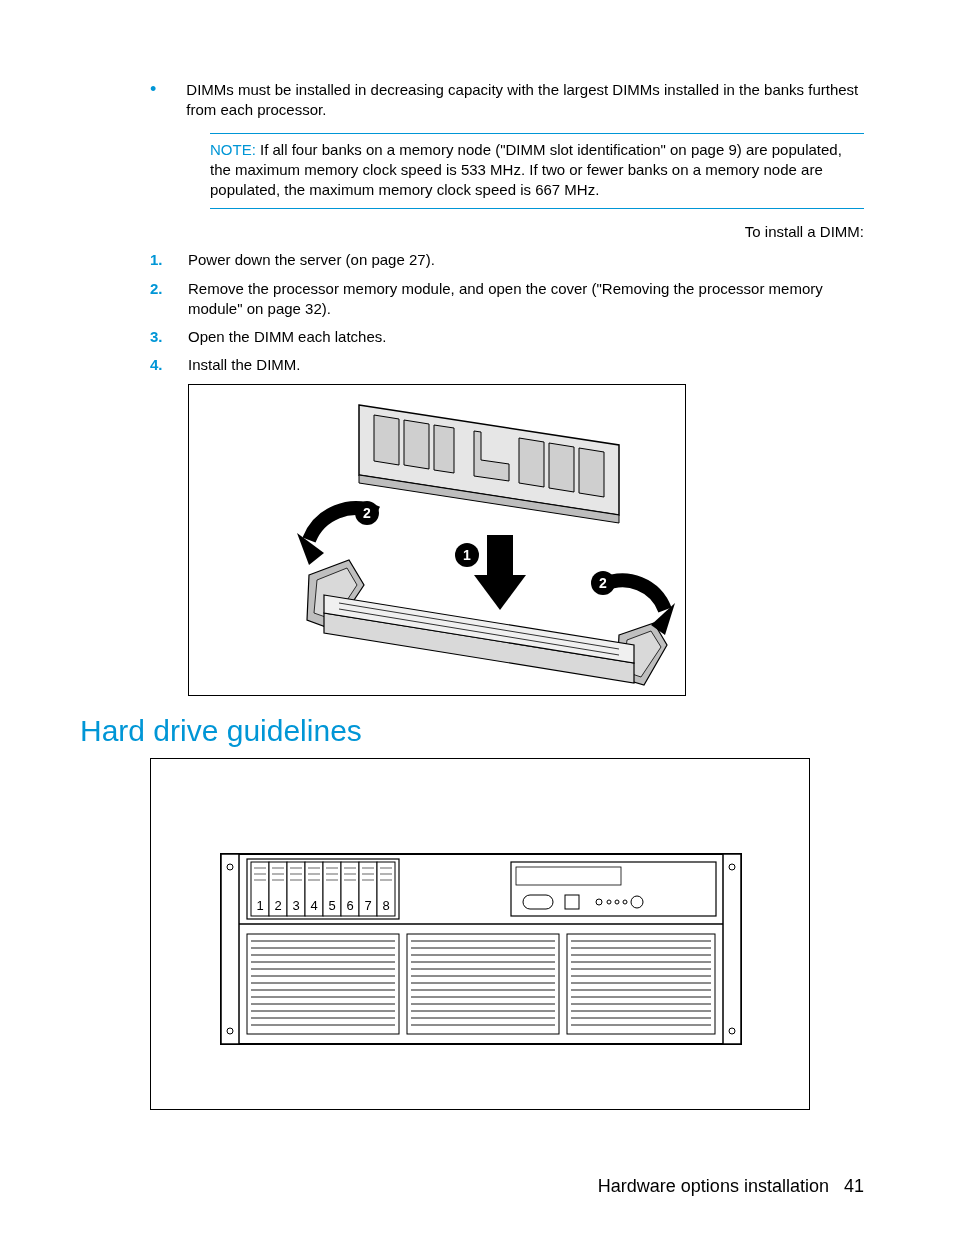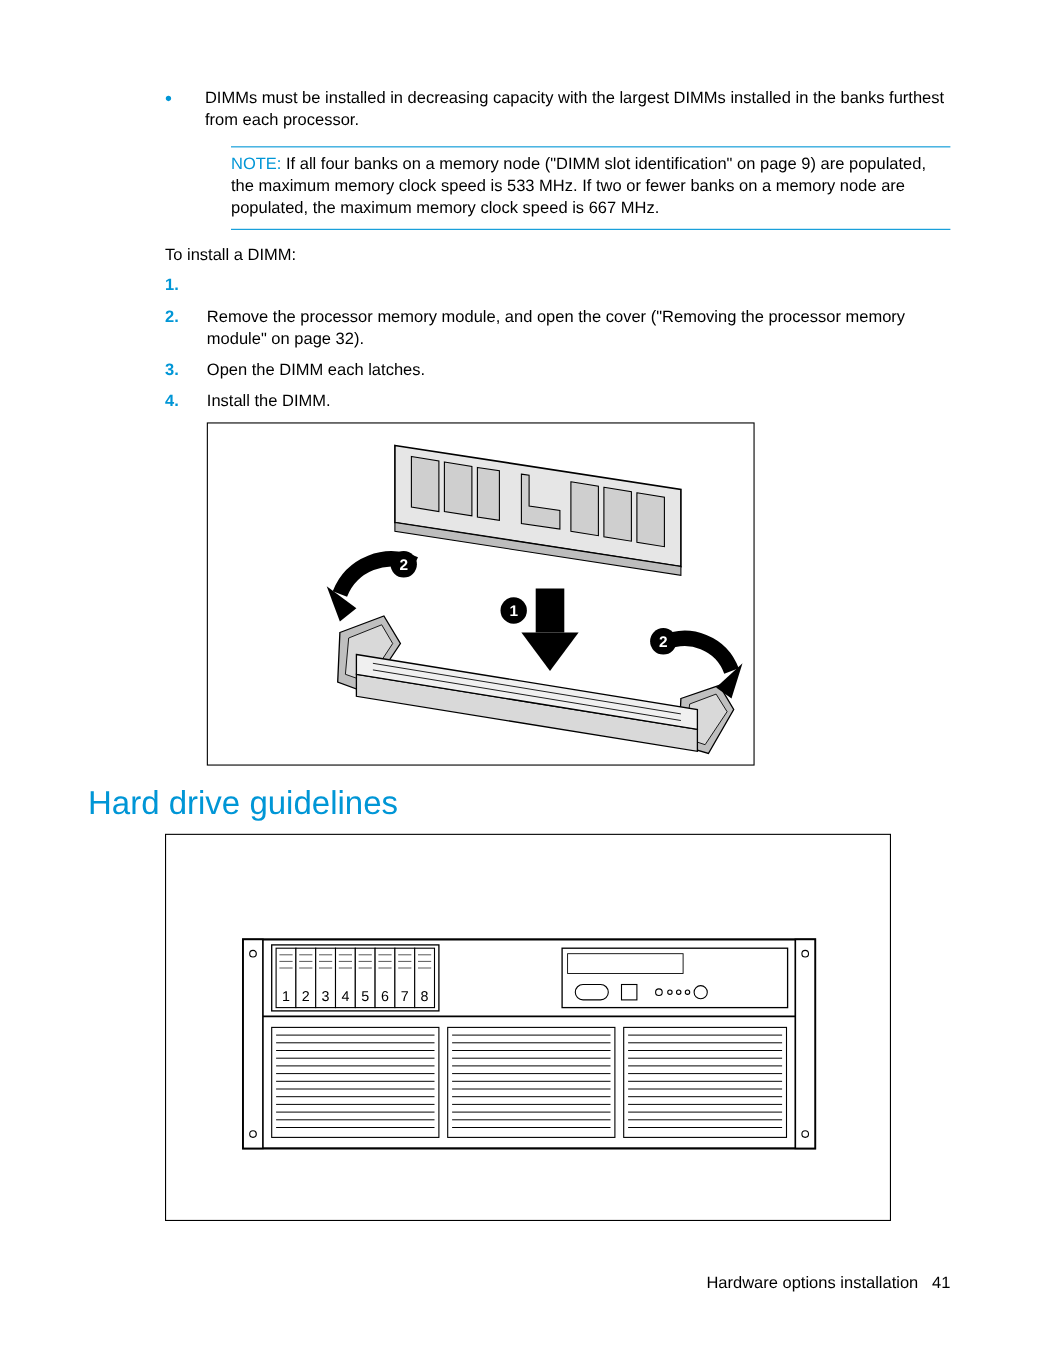--- a/index.html
+++ b/index.html
@@ -37,20 +37,21 @@
   }
   .note-label {
     color: #0096d6;
     font-weight: normal;
   }
   .link {
     color: #000000;
   }
   .pre-list {
     margin: 6px 0 10px 60px;
+    text-align: right;
   }
   .ol {
     margin-left: 60px;
   }
   .ol-item {
     display: flex;
     margin-bottom: 8px;
     line-height: 1.35;
   }
   .ol-num {
@@ -76,23 +77,23 @@
   .figure-box2 {
     border: 1.5px solid #000;
     margin: 4px 0 0 60px;
     width: 660px;
     height: 352px;
     position: relative;
     overflow: hidden;
   }
   .footer {
     position: absolute;
-    bottom: 60px;
+    bottom: 38px;
     right: 90px;
-    font-size: 15px;
+    font-size: 18px;
   }
   
   .fig-svg { position:absolute; top:0; left:0; }
 </style>
 </head>
 <body>
 
 <div class="bullet-item">
   <div class="bullet-marker">•</div>
   <div class="bullet-text">DIMMs must be installed in decreasing capacity with the largest DIMMs installed in the banks furthest from each processor.</div>
@@ -101,20 +102,21 @@
 <div class="note-box">
   <span class="note-label">NOTE:</span>
   <span>If all four banks on a memory node ("</span><span class="link">DIMM slot identification</span><span>" on page </span><span class="link">9</span><span>) are populated, the maximum memory clock speed is 533 MHz. If two or fewer banks on a memory node are populated, the maximum memory clock speed is 667 MHz.</span>
 </div>
 
 <div class="pre-list">To install a DIMM:</div>
 
 <div class="ol">
   <div class="ol-item">
     <div class="ol-num">1.</div>
+    <div><span>Power down the server (on page </span><span class="link">27</span><span>).</span></div>
   </div>
   <div class="ol-item">
     <div class="ol-num">2.</div>
     <div><span>Remove the processor memory module, and open the cover ("</span><span class="link">Removing the processor memory module</span><span>" on page </span><span class="link">32</span><span>).</span></div>
   </div>
   <div class="ol-item">
     <div class="ol-num">3.</div>
     <div>Open the DIMM each latches.</div>
   </div>
   <div class="ol-item">

